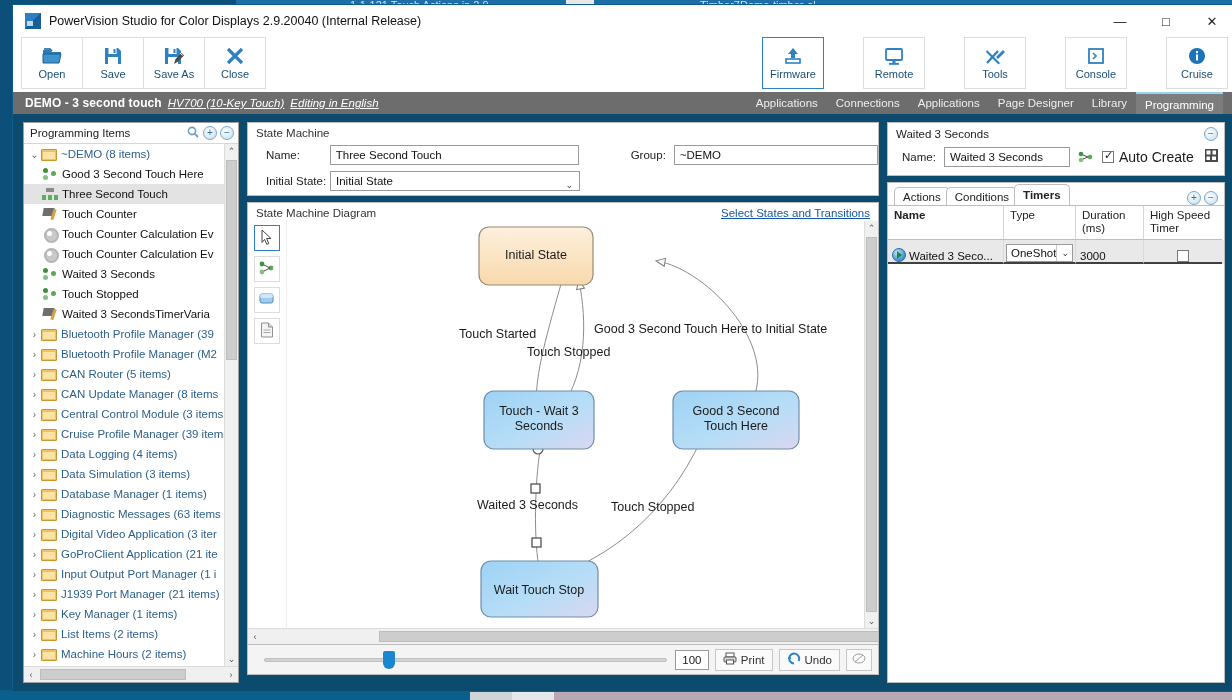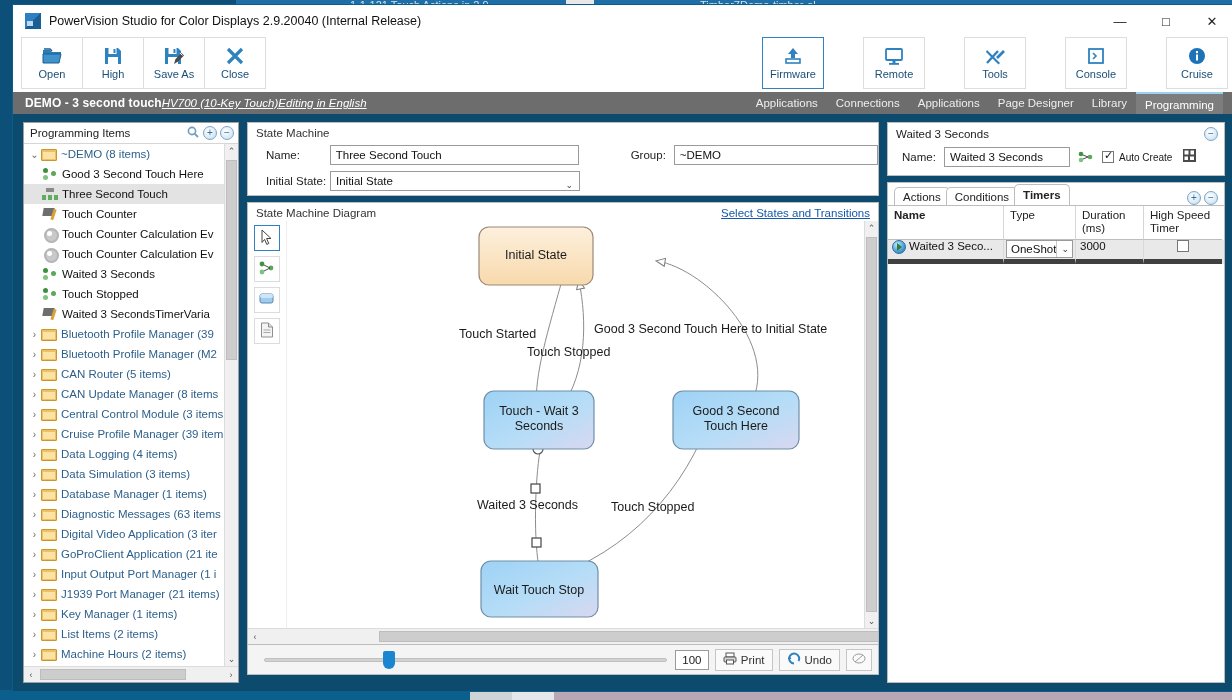--- a/index.html
+++ b/index.html
@@ -53,21 +53,21 @@
   .rbtn.sel { border:1px solid #2e82c4; }
   .rbtn .lbl { font-size:11px; color:#1a4f78; line-height:12px; }
   .rbtn svg { display:block; }
   #ribbon-left { display:flex; }
   #ribbon-right { display:flex; margin-left:auto;gap:40px; }
 
   
   #sectionbar { height:22px; flex:none; background:#6d6d6d; color:#fff;
                 display:flex; align-items:center; padding:0 12px; font-size:12px; }
   #sec-title { font-weight:bold; letter-spacing:.1px; }
-  #sec-dev, #sec-lang { margin-left:0; font-style:italic; text-decoration:underline; font-size:11.5px; }
+  #sec-dev, #sec-lang { margin-left:6px; font-style:italic; text-decoration:underline; font-size:11.5px; }
   #nav-tabs { margin-left:auto; display:flex; align-items:center; height:22px; }
   .navtab { padding:0 9px; line-height:22px; height:22px; font-size:11.5px; color:#eee; }
   .navtab.active { background:#7d7d7d; color:#fff; border-top:2px solid #9ad3f0; }
 
   
   #body-split { flex:1; display:flex; background:#0c4a6e; min-height:0; padding:2px 2px 0 2px; gap:0; }
 
   
   #tree-panel { width:216px; flex:none; display:flex; flex-direction:column;
                 border:1px solid #a0a0a0; background:#fff; margin:6px 0 8px 8px; }
@@ -176,22 +176,22 @@
   .tab { height:18px; line-height:18px; padding:0 8px; font-size:11.5px; color:#222;
          border:1px solid #bdbdbd; border-bottom:none; background:#fff;
          border-radius:5px 5px 0 0; margin-right:-4px; }
   .tab.active { font-weight:bold; height:21px; line-height:20px; z-index:3; position:relative; }
   #tabstrip .addrm { margin-left:auto; display:flex; gap:3px; padding-right:6px; }
   #grid { flex:none; border-top:1px solid #bdbdbd; }
   #grid-head { display:flex; height:34px; background:#fff; }
   .gh { border-right:1px solid #d6d6d6; border-bottom:1px solid #bdbdbd; padding:3px 6px;
         font-size:11.5px; color:#222; line-height:13px; }
   #grid-row { display:flex; height:24px; background:#e9e9e9; align-items:stretch; }
-  .gc { border-right:1px solid #dadada; border-bottom:5px solid #404040;
-        display:flex; align-items:flex-start; padding:0 4px; font-size:11.5px; color:#111;
+  .gc { border-right:1px solid #dadada; border-bottom:2px solid #404040;
+        display:flex; align-items:flex-end; padding:0 4px; font-size:11.5px; color:#111;
         overflow:hidden; white-space:nowrap; }
   .ic-timer { width:14px; height:14px; border-radius:50%; flex:none; margin-right:3px;
               background:radial-gradient(circle at 35% 30%, #bfe6ff 0%, #4c9fd4 60%, #2b6e9e 100%);
               border:1px solid #2b6e9e; position:relative; }
   .ic-timer:after{content:"";position:absolute;left:4px;top:2px;width:0;height:0;
     border-left:5px solid #2f7d36;border-top:4px solid transparent;border-bottom:4px solid transparent;}
   .mini-sel { border:1px solid #9a9a9a; background:#fff; height:18px; line-height:16px;
               font-size:11.5px; padding:0 4px; display:flex; align-items:center; width:100%; }
   .mini-sel .chev { margin-left:auto; font-size:9px; color:#333; border-left:1px solid #c9c9c9;
                     padding-left:4px; height:16px; line-height:16px; }
@@ -242,21 +242,21 @@
 
       <div class="rbtn">
         <span>
           <svg width="20" height="20" viewBox="0 0 20 20">
             <path d="M2 2h13l3 3v13H2z" fill="#2e82c0"></path>
             <rect x="5.5" y="2" width="8" height="6" fill="#fff"></rect>
             <rect x="10.5" y="3" width="2" height="4" fill="#2e82c0"></rect>
             <rect x="5" y="11" width="10" height="7" fill="#fff"></rect>
           </svg>
         </span>
-        <span class="lbl">High</span>
+        <span class="lbl">Save</span>
       </div>
 
       <div class="rbtn">
         <span>
           <svg width="22" height="20" viewBox="0 0 22 20">
             <path d="M2 2h13l3 3v13H2z" fill="#2e82c0"></path>
             <rect x="5.5" y="2" width="8" height="6" fill="#fff"></rect>
             <rect x="10.5" y="3" width="2" height="4" fill="#2e82c0"></rect>
             <rect x="5" y="11" width="10" height="7" fill="#fff"></rect>
             <path d="M11 18l1.5-5 6-6 2.5 2.5-6 6z" fill="#4a4a4a"></path>
@@ -702,21 +702,21 @@
           <span class="inp" style="width:126px;">Waited 3 Seconds</span>
           <span style="margin-left:8px;display:flex;align-items:center;">
             <svg width="16" height="14" viewBox="0 0 16 14">
               <circle cx="3" cy="4" r="2.3" fill="#3f9340"></circle>
               <circle cx="3" cy="10" r="2.3" fill="#7cc47d"></circle>
               <circle cx="12" cy="7" r="2.3" fill="#5aa85a"></circle>
               <path d="M5 5l5 2M5 9l5-2" stroke="#4d4d4d" stroke-width="1"></path>
             </svg>
           </span>
           <span class="chk on" style="margin-left:8px;"></span>
-          <span style="margin-left:5px;font-size:10px;">Auto Create</span>
+          <span style="margin-left:5px;font-size:14px;">Auto Create</span>
           <span style="margin-left:10px;">
             <svg width="15" height="15" viewBox="0 0 15 15">
               <rect x="1" y="1" width="13" height="13" fill="#4a4a4a"></rect>
               <rect x="2.5" y="2.5" width="4" height="4" fill="#fff"></rect>
               <rect x="8.5" y="2.5" width="3.5" height="4" fill="#fff"></rect>
               <rect x="2.5" y="8.5" width="3.5" height="3.5" fill="#fff"></rect>
               <rect x="8" y="8.5" width="4" height="3.5" fill="#fff"></rect>
             </svg>
           </span>
         </div>

